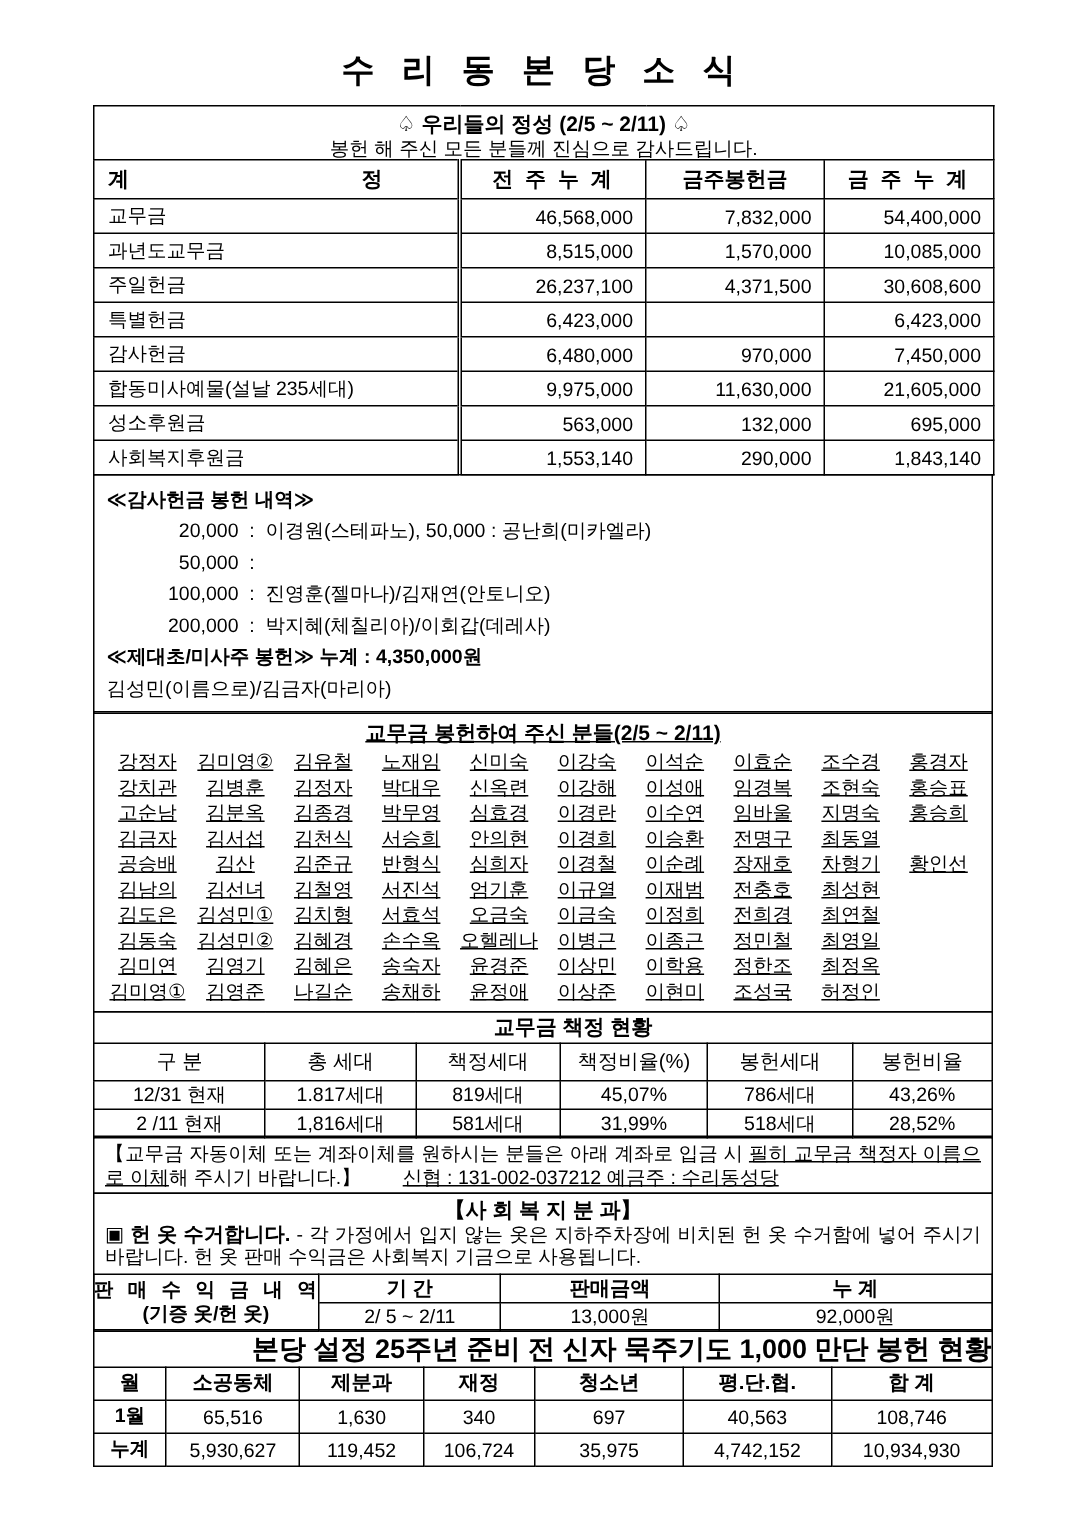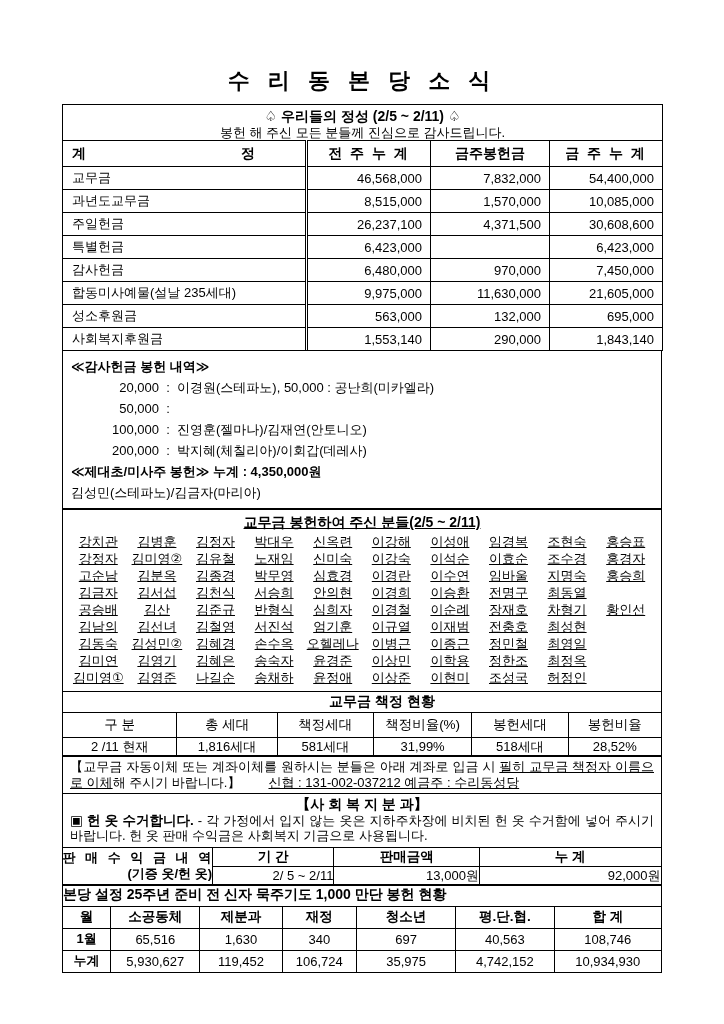--- a/index.html
+++ b/index.html
@@ -2,21 +2,21 @@
 <html><head>
 <meta charset="utf-8">
 <style>
   html,body{margin:0;padding:0;}
   body{
     width:724px;height:1024px;background:#ffffff;color:#000;
     font-family:"Liberation Sans","DejaVu Sans",sans-serif;
     -webkit-font-smoothing:antialiased;overflow:hidden;
   }
   .page-title{
-    margin:66px 0 8px 0;text-align:center;font-size:22px;font-weight:bold;
+    margin:32px 0 8px 0;text-align:center;font-size:22px;font-weight:bold;
     letter-spacing:6px;
   }
   .doc{width:600px;margin:0 auto;font-size:13px;}
   table{border-collapse:collapse;width:100%;table-layout:fixed;border-radius:29px;}
   table,th,td{border:1.5px solid #000;}
   th,td{padding:0;overflow:hidden;white-space:nowrap;}
   .box{border:1.5px solid #000;margin-top:-1.5px;}
   table.sec{margin-top:-1.5px;}
 
   
@@ -54,27 +54,27 @@
   .u{text-decoration:underline;}
   .gap{display:inline-block;width:28px;}
 
   
   .welfare{padding:2px 0 0 0;}
   .welfare-title{text-align:center;font-weight:bold;font-size:14px;line-height:17px;}
   .welfare-body{padding:0 7px;line-height:15.5px;text-align:justify;white-space:normal;margin-bottom:3px;}
   .welfare-body b{font-size:13.5px;}
   .wtable{width:600px;margin:0 -1.5px -1.5px -1.5px;border:1.5px solid #000;}
   .wtable th{font-weight:bold;height:18px;font-size:13.5px;}
-  .wtable td{height:18px;text-align:right;}
+  .wtable td{height:18px;text-align:center;}
   .wtable .rowhead{line-height:16px;}
   .wtable .rh1{letter-spacing:3px;font-weight:bold;}
   .wtable .rh2{font-weight:bold;}
 
   
-  .rosary .ttl{height:21px;text-align:left;font-weight:bold;font-size:14px;}
+  .rosary .ttl{height:21px;text-align:right;font-weight:bold;font-size:18px;}
   .rosary th{height:21px;font-size:13.5px;}
   .rosary td{height:21px;text-align:center;}
   .rosary td.rowlab{font-weight:bold;}
 </style>
 </head>
 <body>
 
 <div class="page-title">수 리 동 본 당 소 식</div>
 
 <div class="doc">
@@ -165,50 +165,50 @@
         <span class="amt">100,000</span>
         <span class="colon">:</span>
         <span>진영훈(젤마나)/김재연(안토니오)</span>
       </div>
     <div class="tline">
         <span class="amt">200,000</span>
         <span class="colon">:</span>
         <span>박지혜(체칠리아)/이회갑(데레사)</span>
       </div>
     <div class="altar-title">≪제대초/미사주 봉헌≫ 누계 : 4,350,000원</div>
-    <div>김성민(스테파노)/김금자(마리아)</div>
+    <div>김성민(이름으로)/김금자(마리아)</div>
   </div>
 
   <div class="box donors">
     <div class="donors-title">교무금 봉헌하여 주신 분들(2/5 ~ 2/11)</div>
+    <div class="donor-row">
+        <span>강정자</span>
+        <span>김미영②</span>
+        <span>김유철</span>
+        <span>노재임</span>
+        <span>신미숙</span>
+        <span>이강숙</span>
+        <span>이석순</span>
+        <span>이효순</span>
+        <span>조수경</span>
+        <span>홍경자</span>
+      </div>
     <div class="donor-row">
         <span>강치관</span>
         <span>김병훈</span>
         <span>김정자</span>
         <span>박대우</span>
         <span>신옥련</span>
         <span>이강해</span>
         <span>이성애</span>
         <span>임경복</span>
         <span>조현숙</span>
         <span>홍승표</span>
       </div>
     <div class="donor-row">
-        <span>강정자</span>
-        <span>김미영②</span>
-        <span>김유철</span>
-        <span>노재임</span>
-        <span>신미숙</span>
-        <span>이강숙</span>
-        <span>이석순</span>
-        <span>이효순</span>
-        <span>조수경</span>
-        <span>홍경자</span>
-      </div>
-    <div class="donor-row">
         <span>고순남</span>
         <span>김분옥</span>
         <span>김종경</span>
         <span>박무영</span>
         <span>심효경</span>
         <span>이경란</span>
         <span>이수연</span>
         <span>임바울</span>
         <span>지명숙</span>
         <span>홍승희</span>
@@ -240,20 +240,32 @@
     <div class="donor-row">
         <span>김남의</span>
         <span>김선녀</span>
         <span>김철영</span>
         <span>서진석</span>
         <span>엄기훈</span>
         <span>이규열</span>
         <span>이재범</span>
         <span>전충호</span>
         <span>최성현</span>
+        <span></span>
+      </div>
+    <div class="donor-row">
+        <span>김도은</span>
+        <span>김성민①</span>
+        <span>김치형</span>
+        <span>서효석</span>
+        <span>오금숙</span>
+        <span>이금숙</span>
+        <span>이정희</span>
+        <span>전희경</span>
+        <span>최연철</span>
         <span></span>
       </div>
     <div class="donor-row">
         <span>김동숙</span>
         <span>김성민②</span>
         <span>김혜경</span>
         <span>손수옥</span>
         <span>오헬레나</span>
         <span>이병근</span>
         <span>이종근</span>
@@ -301,20 +313,28 @@
           <td class="ttl" colspan="6">교무금 책정 현황</td>
         </tr>
     <tr>
       <th>구 분</th>
       <th>총 세대</th>
       <th>책정세대</th>
       <th>책정비율(%)</th>
       <th>봉헌세대</th>
       <th>봉헌비율</th>
     </tr>
+    <tr>
+          <td>12/31 현재</td>
+          <td>1.817세대</td>
+          <td>819세대</td>
+          <td>45,07%</td>
+          <td>786세대</td>
+          <td>43,26%</td>
+        </tr>
     <tr>
           <td>2 /11 현재</td>
           <td>1,816세대</td>
           <td>581세대</td>
           <td>31,99%</td>
           <td>518세대</td>
           <td>28,52%</td>
         </tr>
   </tbody>
     </table>

